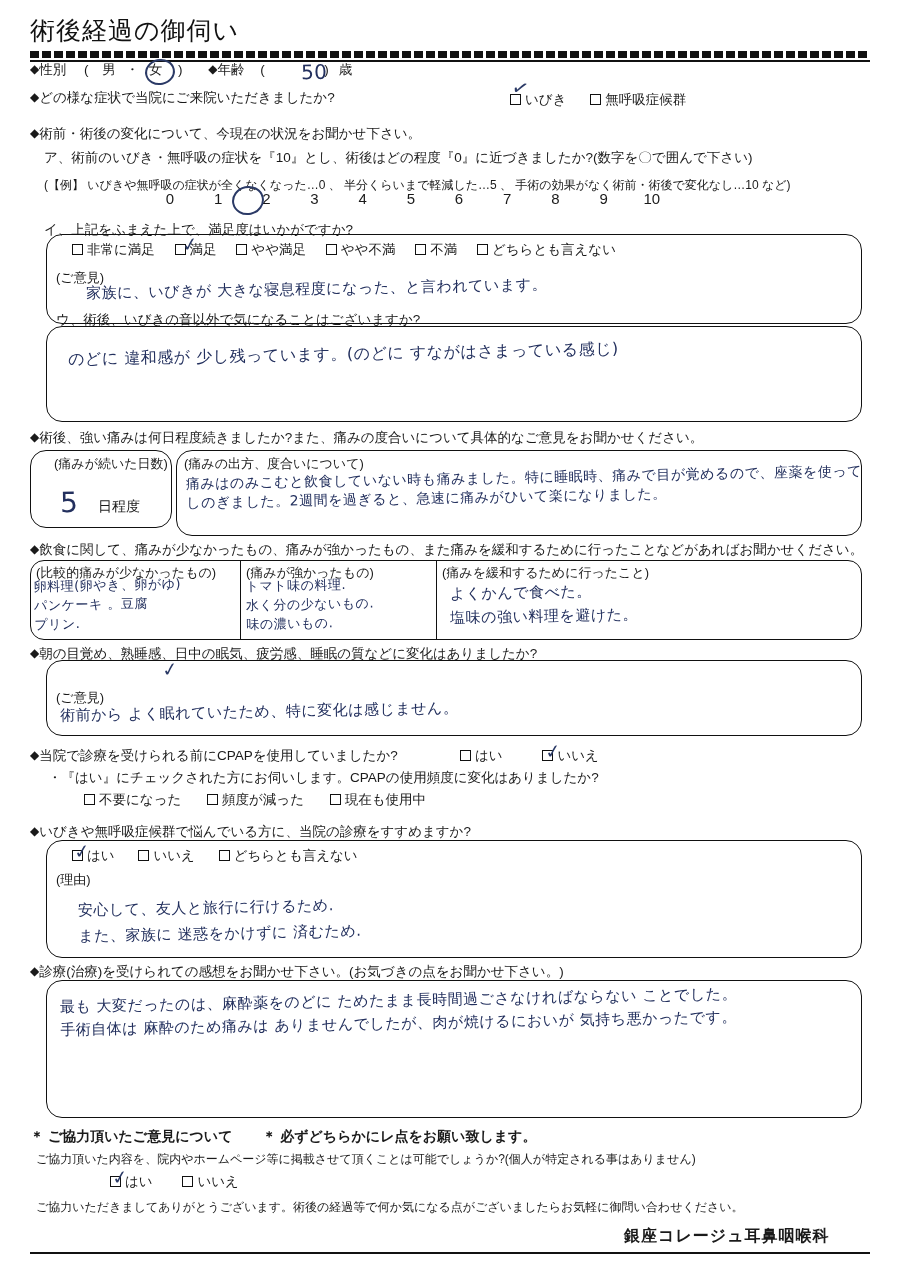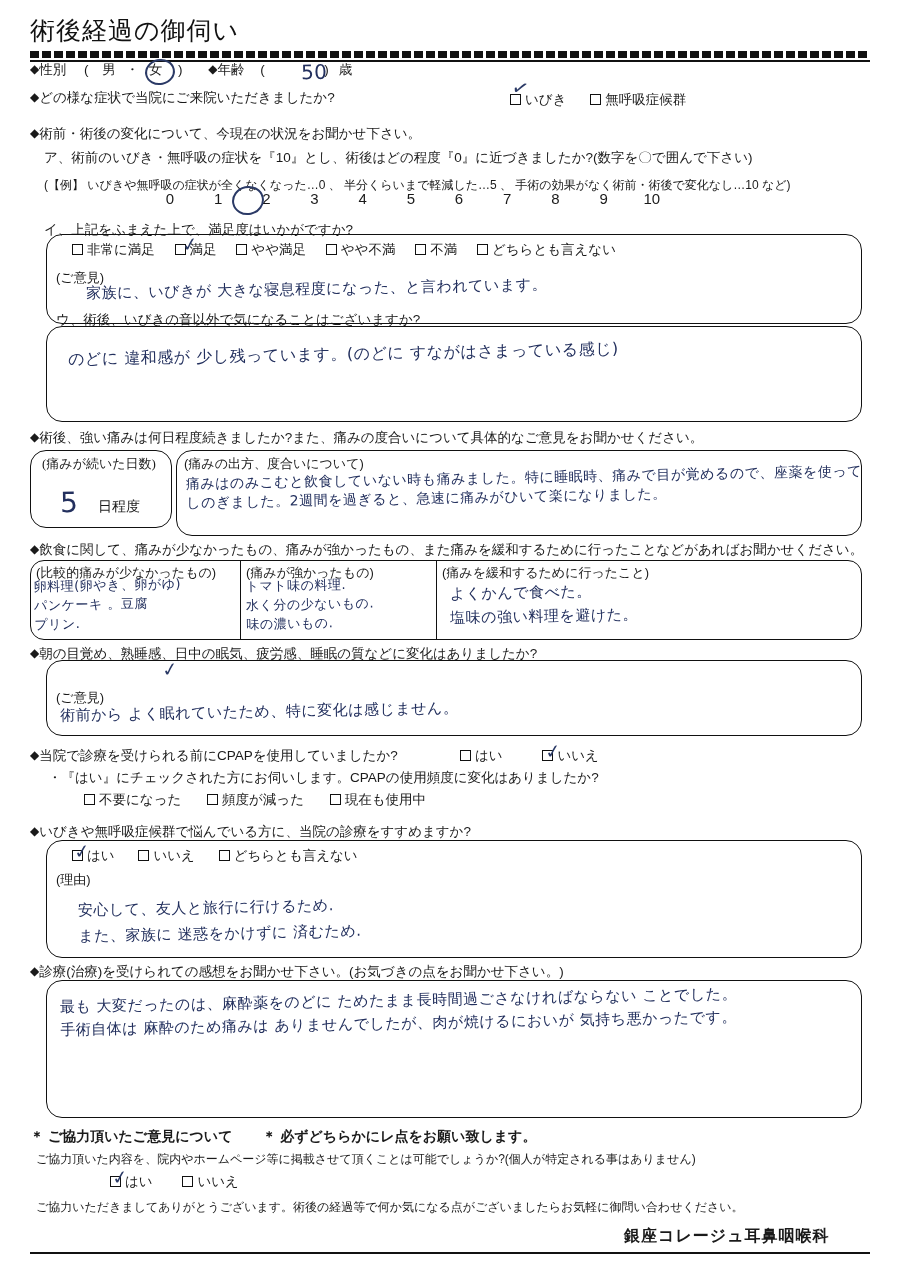--- a/index.html
+++ b/index.html
@@ -118,21 +118,21 @@
   <div class="blk" style="left:56px;top:310px;width:600px;">
     <span>ウ、</span><span>術後、いびきの音以外で気になることはございますか?</span>
   </div>
   <div class="rbox" style="left:46px;top:326px;width:816px;height:96px;"></div>
   <div class="hw" style="left:68px;top:340px;width:780px;font-size:16px;">のどに 違和感が 少し残っています。(のどに すながはさまっている感じ)</div>
 
   <div class="blk" style="left:30px;top:428px;width:800px;">
     <span class="dia">◆</span><span>術後、強い痛みは何日程度続きましたか?また、痛みの度合いについて具体的なご意見をお聞かせください。</span>
   </div>
   <div class="rbox" style="left:30px;top:450px;width:142px;height:78px;"></div>
-  <div class="blk tiny" style="left:42px;top:454px;font-family:Liberation Serif, serif;">(痛みが続いた日数)</div>
+  <div class="blk tiny" style="left:54px;top:454px;">(痛みが続いた日数)</div>
   <div class="hw" style="left:60px;top:483px;font-size:28px;">5</div>
   <div class="blk" style="left:98px;top:496px;font-size:14px;">日程度</div>
 
   <div class="rbox" style="left:176px;top:450px;width:686px;height:86px;"></div>
   <div class="blk tiny" style="left:184px;top:454px;">(痛みの出方、度合いについて)</div>
   <div class="hw" style="left:186px;top:468px;width:680px;font-size:14px;line-height:1.35;">痛みはのみこむと飲食していない時も痛みました。特に睡眠時、痛みで目が覚めるので、座薬を使ってしのぎました。2週間を過ぎると、急速に痛みがひいて楽になりました。</div>
 
   <div class="blk" style="left:30px;top:540px;width:840px;">
     <span class="dia">◆</span><span>飲食に関して、痛みが少なかったもの、痛みが強かったもの、また痛みを緩和するために行ったことなどがあればお聞かせください。</span>
   </div>

